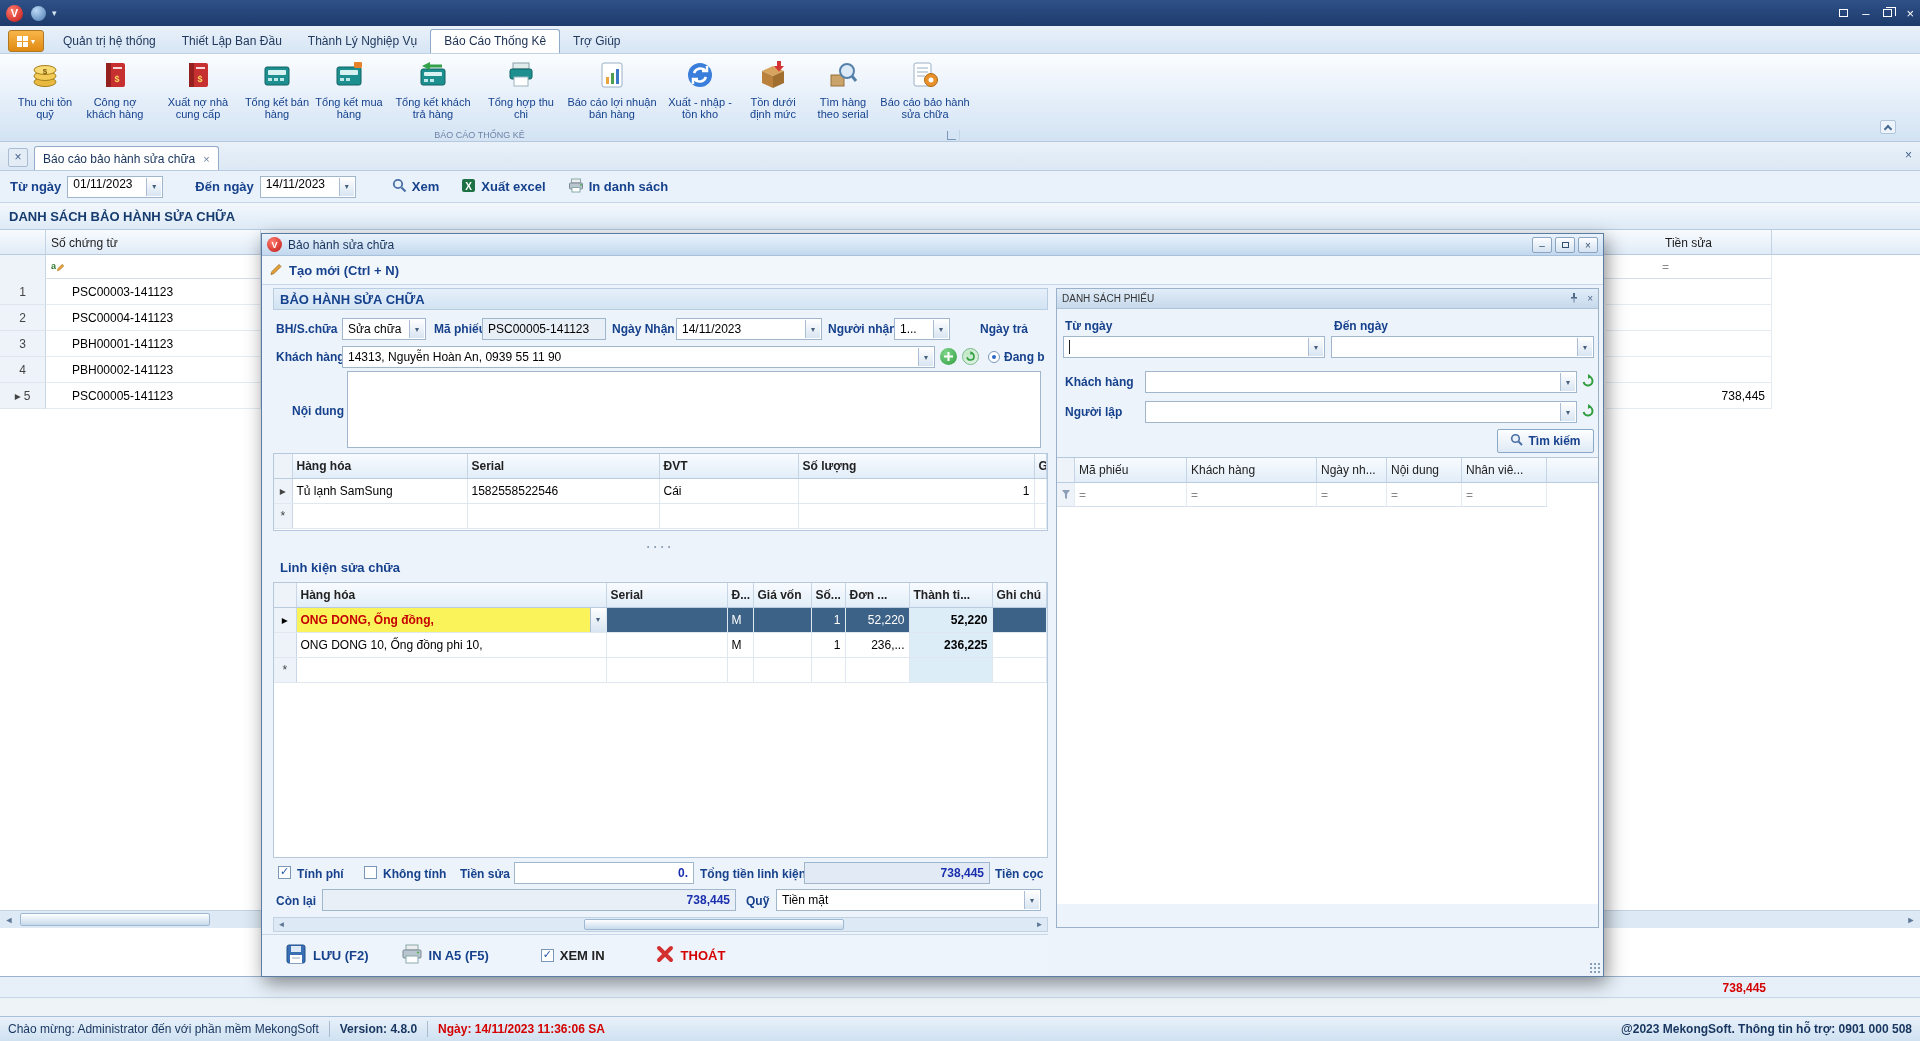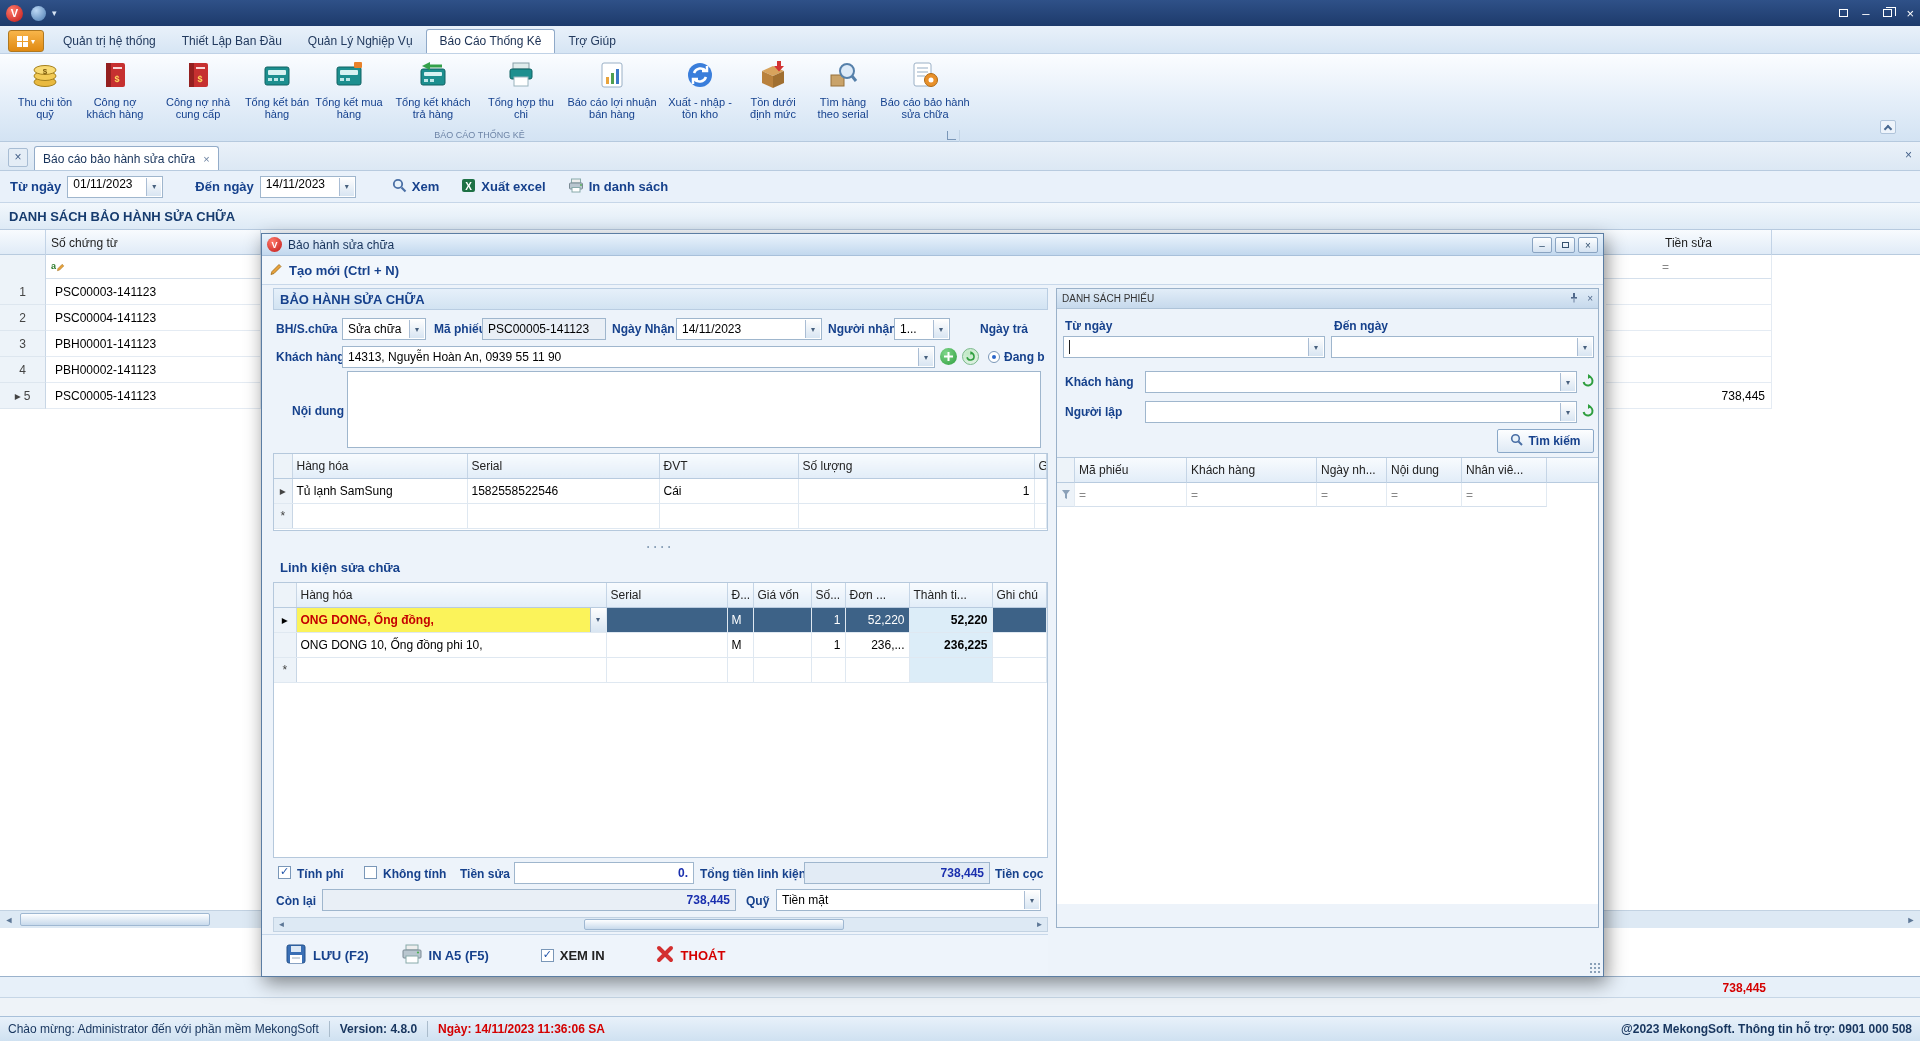--- a/index.html
+++ b/index.html
@@ -80,21 +80,21 @@
 .mg-headerbg{position:absolute;left:0;top:0;width:1920px;height:25px;
 background:linear-gradient(#f8fbfe,#e0ebf7);border-bottom:1px solid #b8cbdf}
 .mgh{position:absolute;top:0;height:25px;border-right:1px solid #c2d3e6;display:flex;align-items:center;
 padding:0 5px;color:#1c1c1c}
 .mg-filter{position:absolute;left:0;top:25px;width:1772px;height:24px;background:#fff;border-bottom:1px solid #d5e0ec}
 .mgf{position:absolute;top:0;height:24px;border-right:1px solid #e2eaf2;display:flex;align-items:center;padding:0 4px;color:#888}
 .mg-row{position:absolute;left:0;width:1772px;height:26px}
 .mgi{position:absolute;left:0;top:0;width:46px;height:26px;background:#edf3f9;border-right:1px solid #c8d6e5;
 border-bottom:1px solid #dde6ef;color:#444;display:flex;align-items:center;justify-content:center;gap:3px}
 .mgc{position:absolute;left:46px;top:0;width:215px;height:26px;border-right:1px solid #e4ebf3;
-border-bottom:1px solid #e4ebf3;display:flex;align-items:center;padding:0 9px}
+border-bottom:1px solid #e4ebf3;display:flex;align-items:center;padding:0 26px}
 .mga{position:absolute;left:1606px;top:0;width:166px;height:26px;border-right:1px solid #e4ebf3;
 border-bottom:1px solid #e4ebf3;display:flex;align-items:center;justify-content:flex-end;padding:0 6px}
 .mscroll{position:absolute;left:0;top:680px;width:1920px;height:18px;background:#dde9f4;border-top:1px solid #c2d2e2}
 .mscroll .ar{position:absolute;top:0;width:18px;height:17px;color:#5d7796;font-size:9px;display:flex;align-items:center;justify-content:center}
 .mthumb{position:absolute;left:20px;top:2px;width:190px;height:13px;background:linear-gradient(#fdfeff,#c8daec);border:1px solid #9fb8d2;border-radius:2px}
 
 
 .totalrow{position:absolute;left:0;top:976px;width:1920px;height:22px;background:#e7f0f9;
 border-top:1px solid #9ab2cc;border-bottom:1px solid #c6d6e6}
 .totalval{position:absolute;left:1606px;top:0;width:166px;height:22px;display:flex;align-items:center;
@@ -132,21 +132,21 @@
 .roundbtn{position:absolute;width:17px;height:17px;border-radius:50%;display:flex;align-items:center;justify-content:center}
 .radio{display:inline-block;width:12px;height:12px;border-radius:50%;border:1px solid #7a97b8;background:#fff;position:relative}
 .radio.on::after{content:"";position:absolute;left:3px;top:3px;width:4px;height:4px;border-radius:50%;background:#2b66c9}
 .cb{display:inline-block;width:13px;height:13px;background:#fff;border:1px solid #7a97b8;position:relative;flex:none}
 .cb.checked::after{content:"✓";position:absolute;left:1px;top:-2px;font-size:11px;color:#2255aa;font-weight:bold}
 .ta{position:absolute;background:#fff;border:1px solid #9fb6cd}
 
 .dgrid{position:absolute;background:#fff;border:1px solid #b5c8dc;overflow:hidden}
 .dgrid table{border-collapse:collapse;table-layout:fixed;width:100%}
 .dgrid th{background:linear-gradient(#f8fbfe,#e2edf8);border-right:1px solid #c5d5e6;border-bottom:1px solid #b8cbdf;
-font-weight:normal;text-align:left;padding:0 4px;height:24px;color:#222;overflow:hidden;white-space:nowrap}
+font-weight:bold;text-align:left;padding:0 4px;height:24px;color:#222;overflow:hidden;white-space:nowrap}
 .dgrid td{border-right:1px solid #dfe8f1;border-bottom:1px solid #dfe8f1;padding:0 4px;height:25px;
 overflow:hidden;white-space:nowrap}
 .dgrid .ind{background:#edf3f9;border-right:1px solid #c8d6e5;text-align:center;color:#444}
 .num{text-align:right}
 .coltotal{background:#dcedf8;font-weight:bold}
 tr.sel td{background:#3d6287;color:#fff}
 tr.sel td.ind{background:#edf3f9;color:#000}
 td.cellname{background:#fbf35a !important;color:#c40000 !important;font-weight:bold;position:relative;padding-right:18px !important}
 td.cellname .cdd{position:absolute;right:0;top:0;bottom:0;width:16px;background:linear-gradient(#fefefe,#d8e5f2);
 border-left:1px solid #aabdd4;color:#47607e;font-size:8px;display:flex;align-items:center;justify-content:center}
@@ -198,21 +198,21 @@
   </div>
 </div>
 
 <div class="menubar">
   <div class="appbtn">
     <span class="appgrid"></span>
       <span class="c">▾</span>
   </div>
   <div class="mtab">Quản trị hệ thống</div>
   <div class="mtab">Thiết Lập Ban Đầu</div>
-  <div class="mtab">Quản Lý Nghiệp Vụ</div>
+  <div class="mtab">Thành Lý Nghiệp Vụ</div>
   <div class="mtab active">Báo Cáo Thống Kê</div>
   <div class="mtab">Trợ Giúp</div>
 </div>
 
 <div class="ribbon">
   <div class="ritem" style="left:14px;width:62px">
     <span><svg width="30" height="30" viewBox="0 0 30 30">
           <ellipse cx="15" cy="22" rx="11" ry="4.5" fill="#e9b93f" stroke="#a5801c"></ellipse>
           <ellipse cx="15" cy="16" rx="11" ry="4.5" fill="#f2ca55" stroke="#a5801c"></ellipse>
           <ellipse cx="15" cy="10" rx="11" ry="4.5" fill="#f8da74" stroke="#a5801c"></ellipse>
@@ -229,21 +229,21 @@
         </svg></span>
     <span>Công nợ khách hàng</span>
   </div>
   <div class="ritem" style="left:156px;width:84px">
     <span><svg width="30" height="30" viewBox="0 0 30 30">
           <rect x="6" y="3" width="19" height="24" rx="2" fill="#c63030"></rect>
           <rect x="6" y="3" width="5" height="24" fill="#942020"></rect>
           <rect x="13" y="7" width="9" height="2" fill="#f8d8d8"></rect>
           <text x="17" y="22" text-anchor="middle" font-size="9" font-weight="bold" fill="#ffd75e">$</text>
         </svg></span>
-    <span>Công nợ nhà cung cấp</span>
+    <span>Xuất nợ nhà cung cấp</span>
   </div>
   <div class="ritem" style="left:244px;width:66px">
     <span><svg width="30" height="30" viewBox="0 0 30 30">
           <rect x="3" y="7" width="24" height="18" rx="2" fill="#1d8f8f" stroke="#116363"></rect>
           <rect x="6" y="10" width="18" height="5" rx="1" fill="#d8f2f2"></rect>
           <rect x="6" y="18" width="4" height="3" fill="#bfe8e8"></rect>
           <rect x="12" y="18" width="4" height="3" fill="#bfe8e8"></rect>
           <rect x="18" y="18" width="4" height="3" fill="#bfe8e8"></rect>
         </svg></span>
     <span>Tổng kết bán hàng</span>

